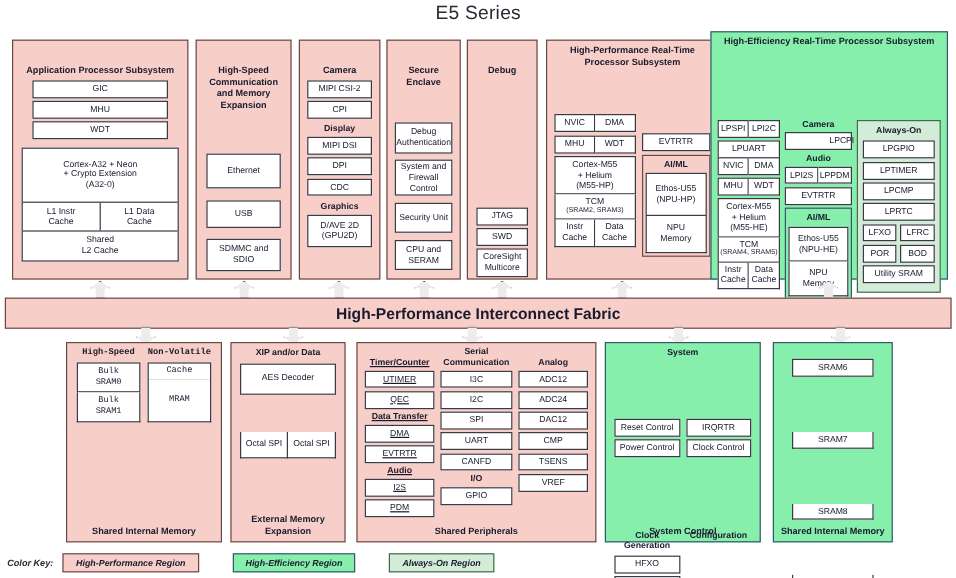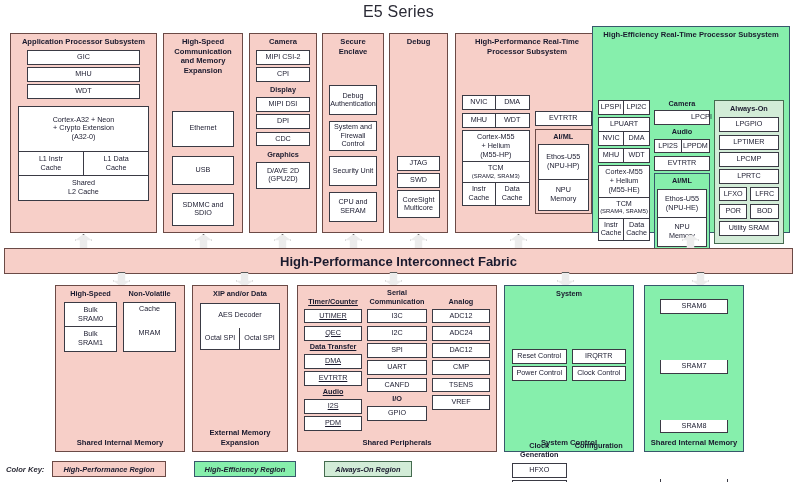--- a/index.html
+++ b/index.html
@@ -22,21 +22,21 @@
   .hp { background: #f7cfc8; border: 1px solid #6b4a46; }
   .he { background: #86efac; border: 1px solid #37576b; gap: 47px; }
   .ao { background: #d2ecd7; border: 1px solid #456b4f; }
   .wb { background: #ffffff; border: 1px solid #3a3a44; }
 
   .col {
     position: absolute;
     display: flex;
     flex-direction: column;
     align-items: center;
-    padding: 3px 4px 4px 4px;
+    padding: 20px 4px 4px 4px;
   }
   .col-title {
     font-size: 7.6px; font-weight: bold; text-align: center;
     line-height: 1.28; width: 100%; margin-bottom: 3px;
   }
   .sub-title {
     font-size: 7.3px; font-weight: bold; text-align: center;
     line-height: 1.2; width: 100%; margin: 2px 0 2px 0;
   }
   .box {
@@ -296,21 +296,21 @@
   <span>High-Performance Interconnect Fabric</span>
 </div>
 
 <div class="arrow down" style="left:113px; top:272px;"></div>
 <div class="arrow down" style="left:236px; top:272px;"></div>
 <div class="arrow down" style="left:385px; top:272px;"></div>
 <div class="arrow down" style="left:557px; top:272px;"></div>
 <div class="arrow down" style="left:692px; top:272px;"></div>
 
 <div class="col hp grp" style="left:55px; top:285px; width:130px; height:167px; padding:4px 8px;">
-  <div style="display:flex; width:100%; gap:6px;">
+  <div style="display:flex; width:100%; gap:6px;font-family:Liberation Mono, monospace;">
     <div style="width:50%;">
       <div class="sub-title" style="margin:0 0 3px 0;">High-Speed</div>
       <div class="wb" style="width:100%; padding:3px 0;">
         <div class="box" style="border:none;background:none;padding:0;margin:0;">Bulk</div>
         <div class="box" style="border:none;background:none;padding:0;margin:0;">SRAM0</div>
       </div>
       <div class="wb" style="width:100%; padding:3px 0; border-top:none;">
         <div class="box" style="border:none;background:none;padding:0;margin:0;">Bulk</div>
         <div class="box" style="border:none;background:none;padding:0;margin:0;">SRAM1</div>
       </div>
@@ -320,21 +320,21 @@
       <div class="box wb tight" style="width:100%;">Cache</div>
       <div class="box wb" style="width:100%; height:36px; border-top:none;">MRAM</div>
     </div>
   </div>
   <div class="bottom-label">Shared Internal Memory</div>
 </div>
 
 <div class="col hp grp" style="left:192px; top:285px; width:96px; height:167px; padding:4px 7px;">
   <div class="sub-title" style="margin:0 0 4px 0;">XIP and/or Data</div>
   <div class="box wb tight" style="width:100%; height:26px;">AES Decoder</div>
-  <div style="display:flex; width:100%;">
+  <div style="display:flex; width:100%;margin-top:32px;">
     <div class="box wb" style="width:50%; height:22px; border-top:none;">Octal SPI</div>
     <div class="box wb" style="width:50%; height:22px; border-top:none; border-left:none;">Octal SPI</div>
   </div>
   <div class="bottom-label" style="line-height:1.25;">External Memory Expansion</div>
 </div>
 
 <div class="col hp grp" style="left:297px; top:285px; width:200px; height:167px; padding:3px 6px;">
   <div class="sub-title" style="margin:0;">Serial</div>
   <div style="display:flex; width:100%; gap:5px; align-items:flex-start;">
 

